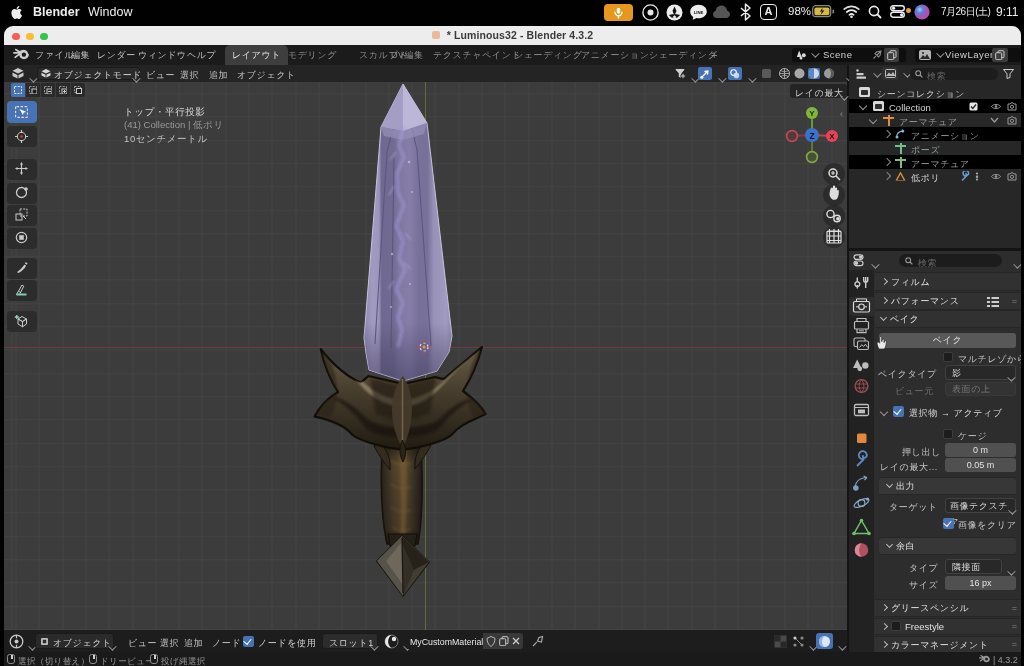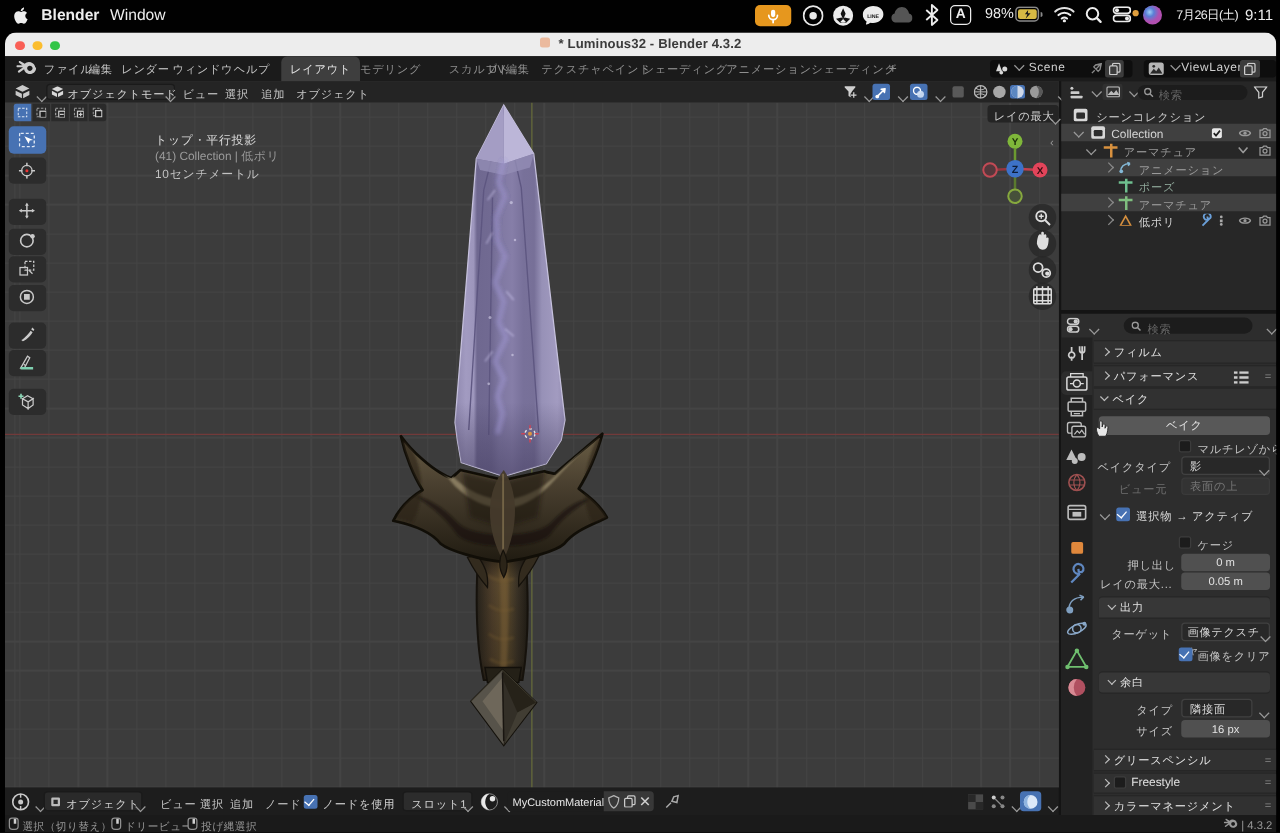--- a/index.html
+++ b/index.html
@@ -33,21 +33,21 @@
 .axg{left:420.5px;top:0;width:1px;height:548px;background:rgba(106,112,58,.9)}
 
 .dd{position:absolute;background:#2b2b2b;border:1px solid #1a1a1a;border-radius:3px;color:#d6d6d6}
 .txt{position:absolute;white-space:nowrap}
 .jp{letter-spacing:.6px;font-size:9px}
 .chev:after{content:"";display:inline-block;width:5px;height:5px;border-right:1.4px solid #9a9a9a;border-bottom:1.4px solid #9a9a9a;transform:rotate(45deg) translateY(-2px);margin-left:4px}
 .tbtn{left:3px;width:30px;height:21px;background:#2c2c2c;border-radius:4px}
 #outliner{left:845px;top:39px;width:172px;height:183px;background:#272727;font-size:9px}
 .row{position:absolute;left:0;width:172px;height:13.8px}
 .row>span{position:absolute;top:2.5px;white-space:nowrap}
-.row.zeb{background:#404040}
+.row.zeb{background:#000000}
 .boxic{position:absolute;top:2px;width:11px;height:10px;background:#d8d8d8;border-radius:1.5px}
 .boxic:after{content:"";position:absolute;left:2px;top:3px;width:7px;height:5px;background:#2d2d2d;border-radius:1px}
 .vv{position:absolute;top:4px;width:6px;height:6px;border-right:1.4px solid #999;border-bottom:1.4px solid #999;transform:rotate(45deg)}
 .gg{position:absolute;top:3.5px;width:6px;height:6px;border-right:1.4px solid #888;border-bottom:1.4px solid #888;transform:rotate(-45deg)}
 .armic{position:absolute;top:2px;width:11px;height:11px}
 .armic:before{content:"";position:absolute;left:4.5px;top:0;width:2px;height:11px;background:currentColor}
 .armic:after{content:"";position:absolute;left:0;top:2px;width:11px;height:2px;background:currentColor}
 #props{left:845px;top:225px;width:172px;height:401px;background:#2d2d2d}
 #ptabs{position:absolute;left:0;top:19px;width:25px;height:382px;background:#222}
 .sec{position:absolute;left:26px;width:146px;background:#313131;color:#e2e2e2;font-size:9px;box-shadow:0 -1px 0 #262626,0 1px 0 #262626}

